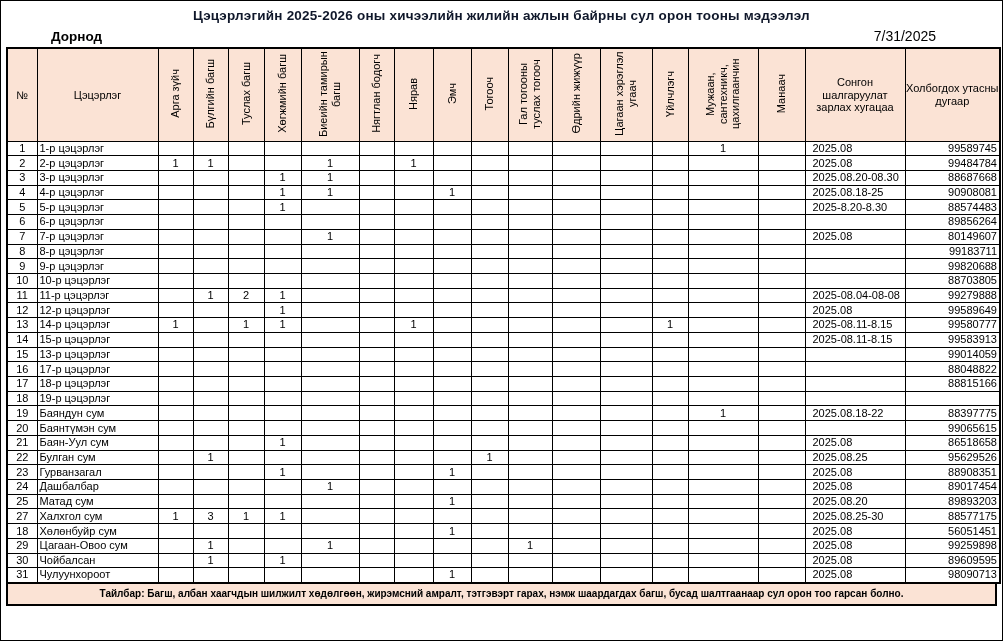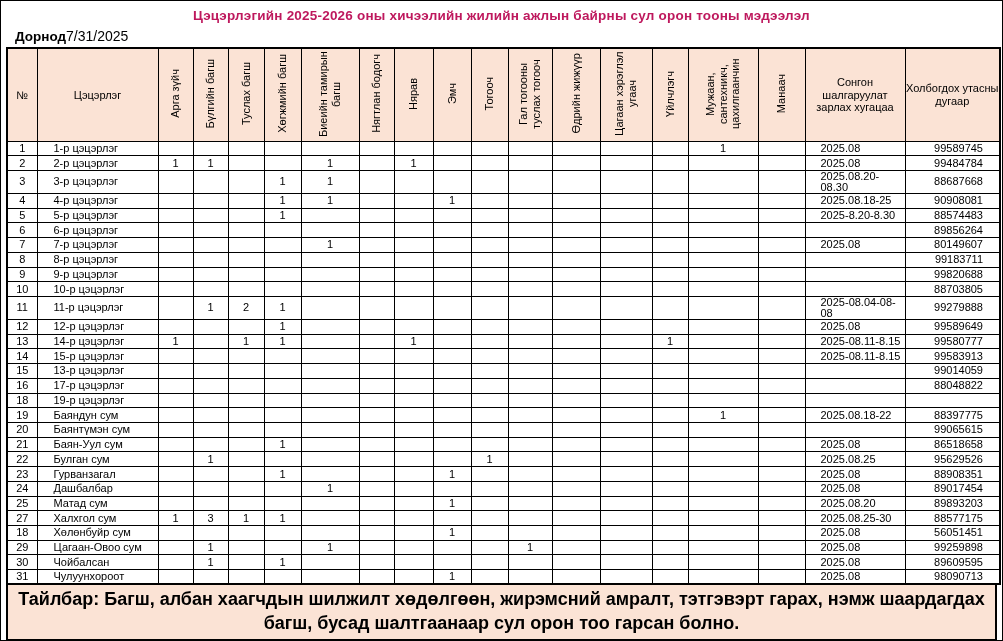--- a/index.html
+++ b/index.html
@@ -5,31 +5,32 @@
   * { box-sizing: border-box; }
   html,body { margin:0; padding:0; background:#fff; }
   body { width:1003px; height:641px; font-family:"Liberation Sans", sans-serif; color:#000; }
   .sheet {
     width:1003px; height:641px;
     border:1px solid #000;
     background:#fff;
     overflow:hidden;
   }
   .title {
-    color:#be185d;
+    color:#0f172a;
     font-weight:bold;
     text-align:center;
     font-size:13.5px;
     padding-top:7px;
     letter-spacing:0.2px;
   }
   .meta {
     display:flex;
+    justify-content:space-between;
     align-items:flex-end;
-    padding:5px 66px 3px 14px;
+    padding:5px 66px 3px 50px;
   }
   .region { font-weight:bold; font-size:13.5px; }
   .report-date { font-size:14px; }
   table {
     border-collapse:collapse;
     table-layout:fixed;
     margin-left:5px;
     width:993px;
     border:2px solid #000;
   }
@@ -51,32 +52,32 @@
     writing-mode:vertical-rl;
     transform:rotate(180deg);
     display:inline-block;
     max-height:86px;
     line-height:1.15;
     white-space:normal;
   }
   tbody tr { height:14.72px; }
   tbody td { font-size:11px; line-height:1; vertical-align:middle; }
   td.c-no   { text-align:center; }
-  td.c-name { text-align:left; padding-left:16px; }
+  td.c-name { text-align:left; padding-left:2px; }
   td.c-val  { text-align:center; }
-  td.c-period { text-align:left; padding-left:15px; }
-  td.c-phone  { text-align:right; padding-right:16px; }
+  td.c-period { text-align:left; padding-left:7px; }
+  td.c-phone  { text-align:right; padding-right:2px; }
   .note {
     margin:0 5px;
     border:2px solid #000;
     border-top:none;
     background:#fbe3d5;
     font-weight:bold;
     text-align:center;
-    font-size:18px;
+    font-size:10px;
     line-height:1.3;
     padding:3px 8px 4px;
   }
 </style>
 </head>
 <body>
 
 <div class="sheet">
   <div class="title">Цэцэрлэгийн 2025-2026 оны хичээлийн жилийн ажлын байрны сул орон тооны мэдээлэл</div>
   <div class="meta">
@@ -460,20 +461,41 @@
           <td class="c-val"></td>
           <td class="c-val"></td>
           <td class="c-val"></td>
           <td class="c-val"></td>
           <td class="c-val"></td>
           <td class="c-val"></td>
           <td class="c-period"></td>
           <td class="c-phone">88048822</td>
         </tr>
         <tr>
+          <td class="c-no">17</td>
+          <td class="c-name">18-р цэцэрлэг</td>
+          <td class="c-val"></td>
+          <td class="c-val"></td>
+          <td class="c-val"></td>
+          <td class="c-val"></td>
+          <td class="c-val"></td>
+          <td class="c-val"></td>
+          <td class="c-val"></td>
+          <td class="c-val"></td>
+          <td class="c-val"></td>
+          <td class="c-val"></td>
+          <td class="c-val"></td>
+          <td class="c-val"></td>
+          <td class="c-val"></td>
+          <td class="c-val"></td>
+          <td class="c-val"></td>
+          <td class="c-period"></td>
+          <td class="c-phone">88815166</td>
+        </tr>
+        <tr>
           <td class="c-no">18</td>
           <td class="c-name">19-р цэцэрлэг</td>
           <td class="c-val"></td>
           <td class="c-val"></td>
           <td class="c-val"></td>
           <td class="c-val"></td>
           <td class="c-val"></td>
           <td class="c-val"></td>
           <td class="c-val"></td>
           <td class="c-val"></td>

